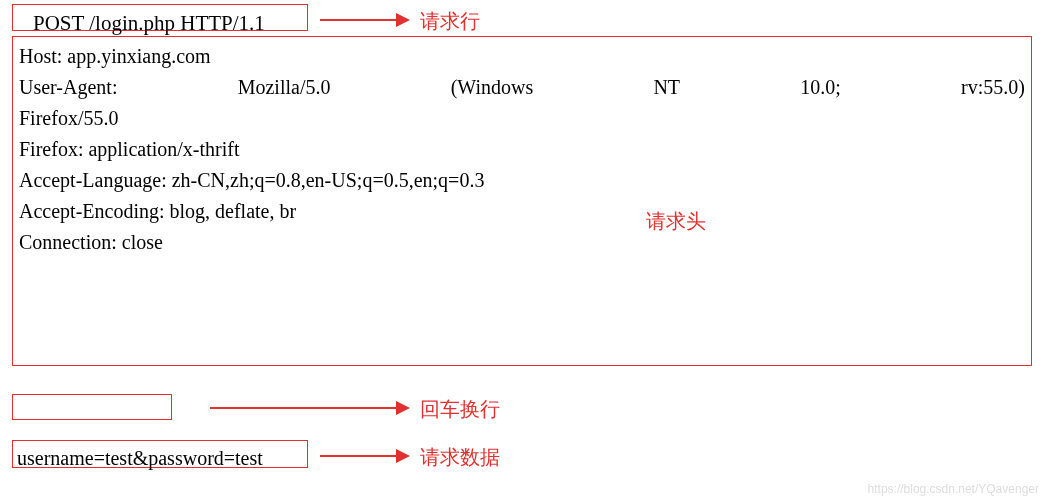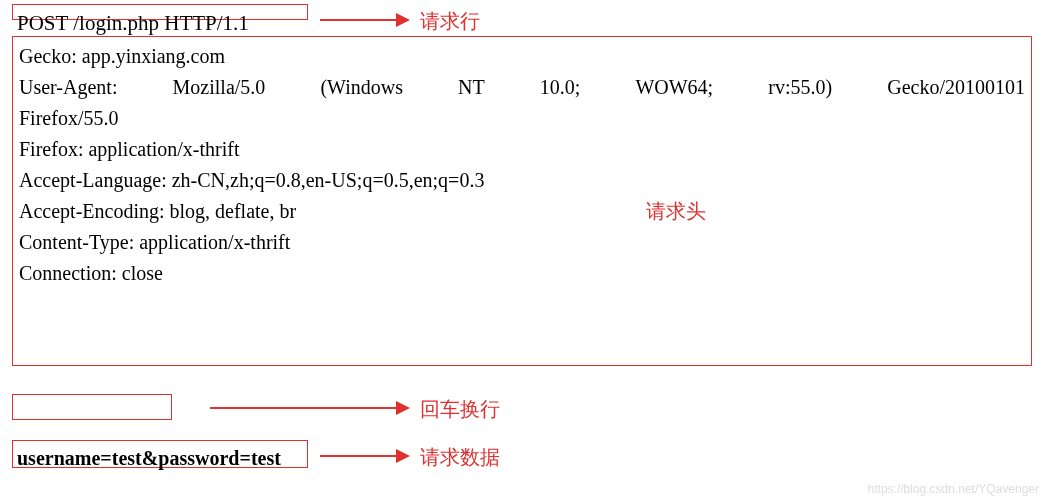--- a/index.html
+++ b/index.html
@@ -11,57 +11,56 @@
       position: relative;
       padding: 2px;
     }
     .box {
       border: 1px solid #e03030;
       position: absolute;
       background: transparent;
     }
     .request-line-box {
       left: 12px; top: 4px;
-      width: 296px; height: 16px;
-      padding: 2px 4px;
+      width: 296px; height: 27px;
+      padding: 2px 20px;
     }
     .headers-box {
       left: 12px; top: 36px;
       width: 1020px; height: 330px;
       padding: 4px 6px;
     }
     .crlf-box {
       left: 12px; top: 394px;
       width: 160px; height: 26px;
     }
     .body-box {
       left: 12px; top: 440px;
       width: 296px; height: 28px;
       padding: 2px 4px;
-      font-weight: bold;
     }
     .text {
       font-size: 20px;
       line-height: 1.55;
       color: #000;
     }
     .request-line-box .text { font-size: 21px; }
     .ua-line {
       display: flex;
       justify-content: space-between;
       width: 100%;
     }
     .label {
       position: absolute;
       color: #e03030;
       font-size: 20px;
       font-family: "Microsoft YaHei", "SimSun", sans-serif;
     }
     .label-request-line { left: 420px; top: 8px; }
-    .label-headers { left: 646px; top: 198px; }
+    .label-headers { left: 646px; top: 208px; }
     .label-crlf { left: 420px; top: 396px; }
     .label-body { left: 420px; top: 444px; }
     .arrow {
       position: absolute;
       display: flex;
       align-items: center;
     }
     .arrow-line {
       height: 2px;
       background: #e03030;
@@ -92,36 +91,33 @@
 <div class="box request-line-box">
   <div class="text">POST /login.php HTTP/1.1</div>
 </div>
 <div class="arrow arrow-1">
   <div class="arrow-line"></div>
   <div class="arrow-head"></div>
 </div>
 <div class="label label-request-line">请求行</div>
 
 <div class="box headers-box">
-  <div class="text">Gecko: app.yinxiang.com</div>
+  <div class="text">Host: app.yinxiang.com</div>
   <div class="text ua-line">
     <span>User-Agent:</span>
     <span>Mozilla/5.0</span>
     <span>(Windows</span>
     <span>NT</span>
     <span>10.0;</span>
-    <span>WOW64;</span>
     <span>rv:55.0)</span>
-    <span>Gecko/20100101</span>
   </div>
   <div class="text">Firefox/55.0</div>
   <div class="text">Firefox: application/x-thrift</div>
   <div class="text">Accept-Language: zh-CN,zh;q=0.8,en-US;q=0.5,en;q=0.3</div>
   <div class="text">Accept-Encoding: blog, deflate, br</div>
-  <div class="text">Content-Type: application/x-thrift</div>
   <div class="text">Connection: close</div>
 </div>
 <div class="label label-headers">请求头</div>
 
 <div class="box crlf-box"></div>
 <div class="arrow arrow-3">
   <div class="arrow-line"></div>
   <div class="arrow-head"></div>
 </div>
 <div class="label label-crlf">回车换行</div>

